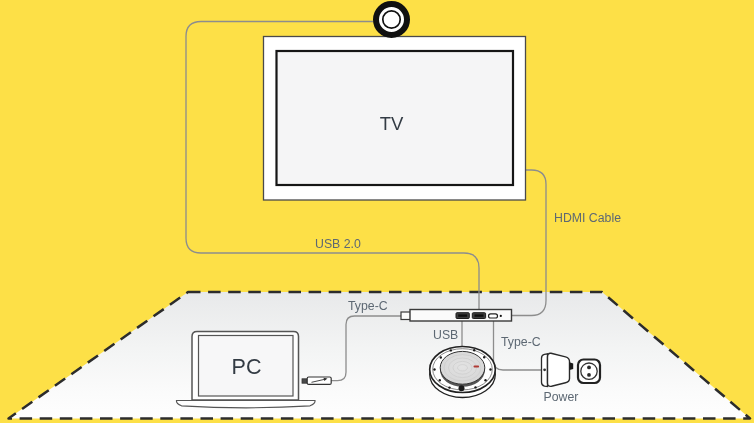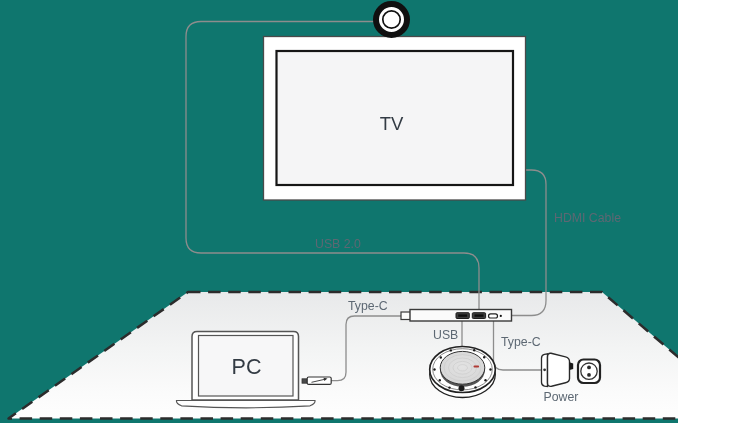--- a/index.html
+++ b/index.html
@@ -1,20 +1,20 @@
 <!DOCTYPE html>
 <html><head>
 <meta charset="utf-8">
 <style>
   html, body { margin: 0; padding: 0; background: #ffffff; }
   .stage {
     position: relative;
-    width: 678px;
+    width: 754px;
     height: 423px;
-    background: #0f766e;
+    background: #fde047;
     overflow: hidden;
     font-family: "Liberation Sans", sans-serif;
   }
   svg text {
     font-family: "Liberation Sans", sans-serif;
   }
   .cable-label { font-size: 12.3px; fill: #5d6873; }
   .device-label { fill: #333b44; }
 </style>
 </head>

